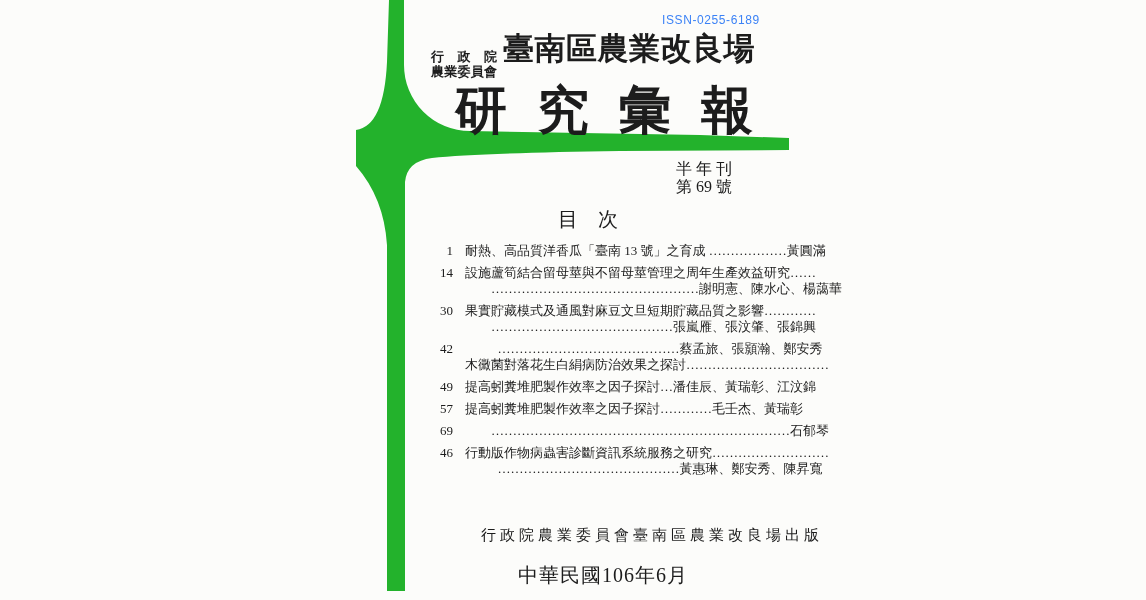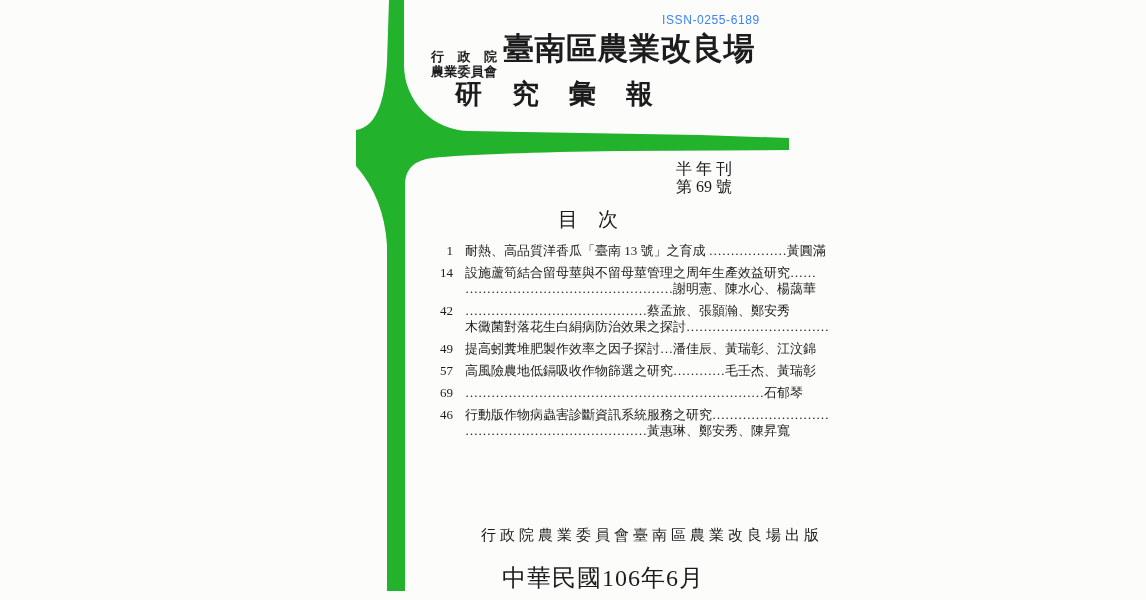--- a/index.html
+++ b/index.html
@@ -28,21 +28,21 @@
 
   .station{
     left:503px;top:28px;
     font-size:31px;font-weight:bold;letter-spacing:0.5px;
     white-space:nowrap;
     text-align:center;
   }
 
   .main-title{
     left:455px;top:76px;
-    font-size:27px;font-weight:bold;letter-spacing:30px;
+    font-size:52px;font-weight:bold;letter-spacing:30px;
     white-space:nowrap;
   }
 
   .issue-block{
     left:676px;top:160px;width:70px;
     font-size:16px;line-height:18px;text-align:left;
     white-space:nowrap;
   }
 
   .toc-heading{
@@ -51,30 +51,30 @@
   }
 
   .toc{left:423px;top:243px;width:348px;}
   .toc-entry{
     display:grid;grid-template-columns:30px 1fr;
     column-gap:12px;margin-bottom:6px;
     font-size:13px;line-height:16px;
   }
   .toc-page{text-align:right;}
   .toc-line{white-space:nowrap;}
-  .toc-line.cont{text-align:left;}
+  .toc-line.cont{text-align:center;margin-left:26px;}
 
   .publisher{
     left:403px;top:526px;width:420px;
     text-align:right;font-size:15px;letter-spacing:4px;
     white-space:nowrap;
   }
   .pubdate{
     left:403px;top:562px;width:400px;
-    text-align:center;font-size:24px;letter-spacing:1px;
+    text-align:center;font-size:20px;letter-spacing:1px;
     white-space:nowrap;
   }
 </style>
 </head>
 <body>
 
 <div class="cover">
 
   <svg class="ribbon" width="1146" height="600" viewBox="0 0 1146 600" aria-hidden="true">
     <path d="M 389 0
@@ -123,40 +123,47 @@
     </div>
 
     <div class="toc-entry">
       <div class="toc-page">14</div>
       <div class="toc-lines">
           <div class="toc-line">設施蘆筍結合留母莖與不留母莖管理之周年生產效益研究……</div>
           <div class="toc-line cont">…………………………………………謝明憲、陳水心、楊藹華</div>
         </div>
     </div>
 
+    <div class="toc-entry">
+      <div class="toc-page">30</div>
+      <div class="toc-lines">
+          <div class="toc-line">果實貯藏模式及通風對麻豆文旦短期貯藏品質之影響…………</div>
+          <div class="toc-line cont">……………………………………張嵐雁、張汶肇、張錦興</div>
+        </div>
+    </div>
 
     <div class="toc-entry">
       <div class="toc-page">42</div>
       <div class="toc-lines">
           <div class="toc-line cont">……………………………………蔡孟旅、張顥瀚、鄭安秀</div>
           <div class="toc-line">木黴菌對落花生白絹病防治效果之探討……………………………</div>
         </div>
     </div>
 
     <div class="toc-entry">
       <div class="toc-page">49</div>
       <div class="toc-lines">
           <div class="toc-line">提高蚓糞堆肥製作效率之因子探討…潘佳辰、黃瑞彰、江汶錦</div>
         </div>
     </div>
 
     <div class="toc-entry">
       <div class="toc-page">57</div>
       <div class="toc-lines">
-          <div class="toc-line">高風險農地低鎘吸收作物篩選之研究…………毛壬杰、黃瑞彰</div>
+          <div class="toc-line">提高蚓糞堆肥製作效率之因子探討…………毛壬杰、黃瑞彰</div>
         </div>
     </div>
 
     <div class="toc-entry">
       <div class="toc-page">69</div>
       <div class="toc-lines">
           <div class="toc-line cont">……………………………………………………………石郁琴</div>
         </div>
     </div>
 

